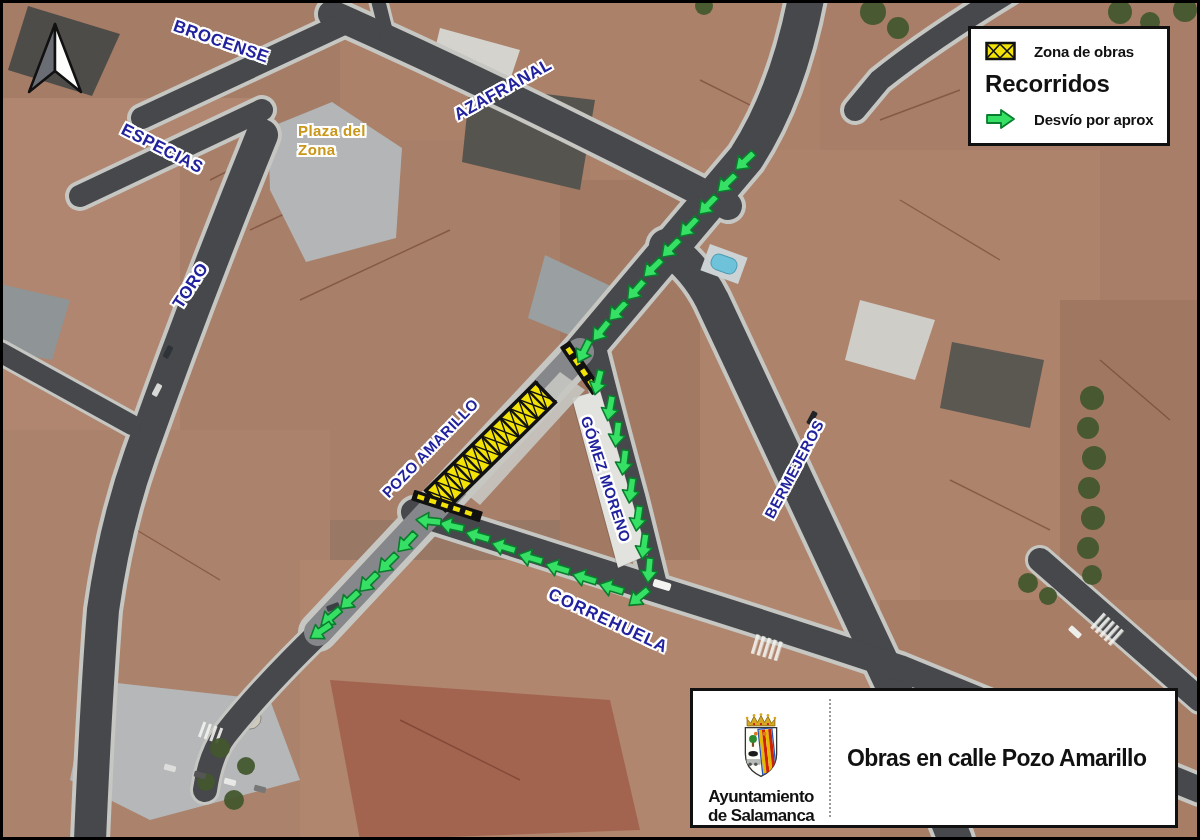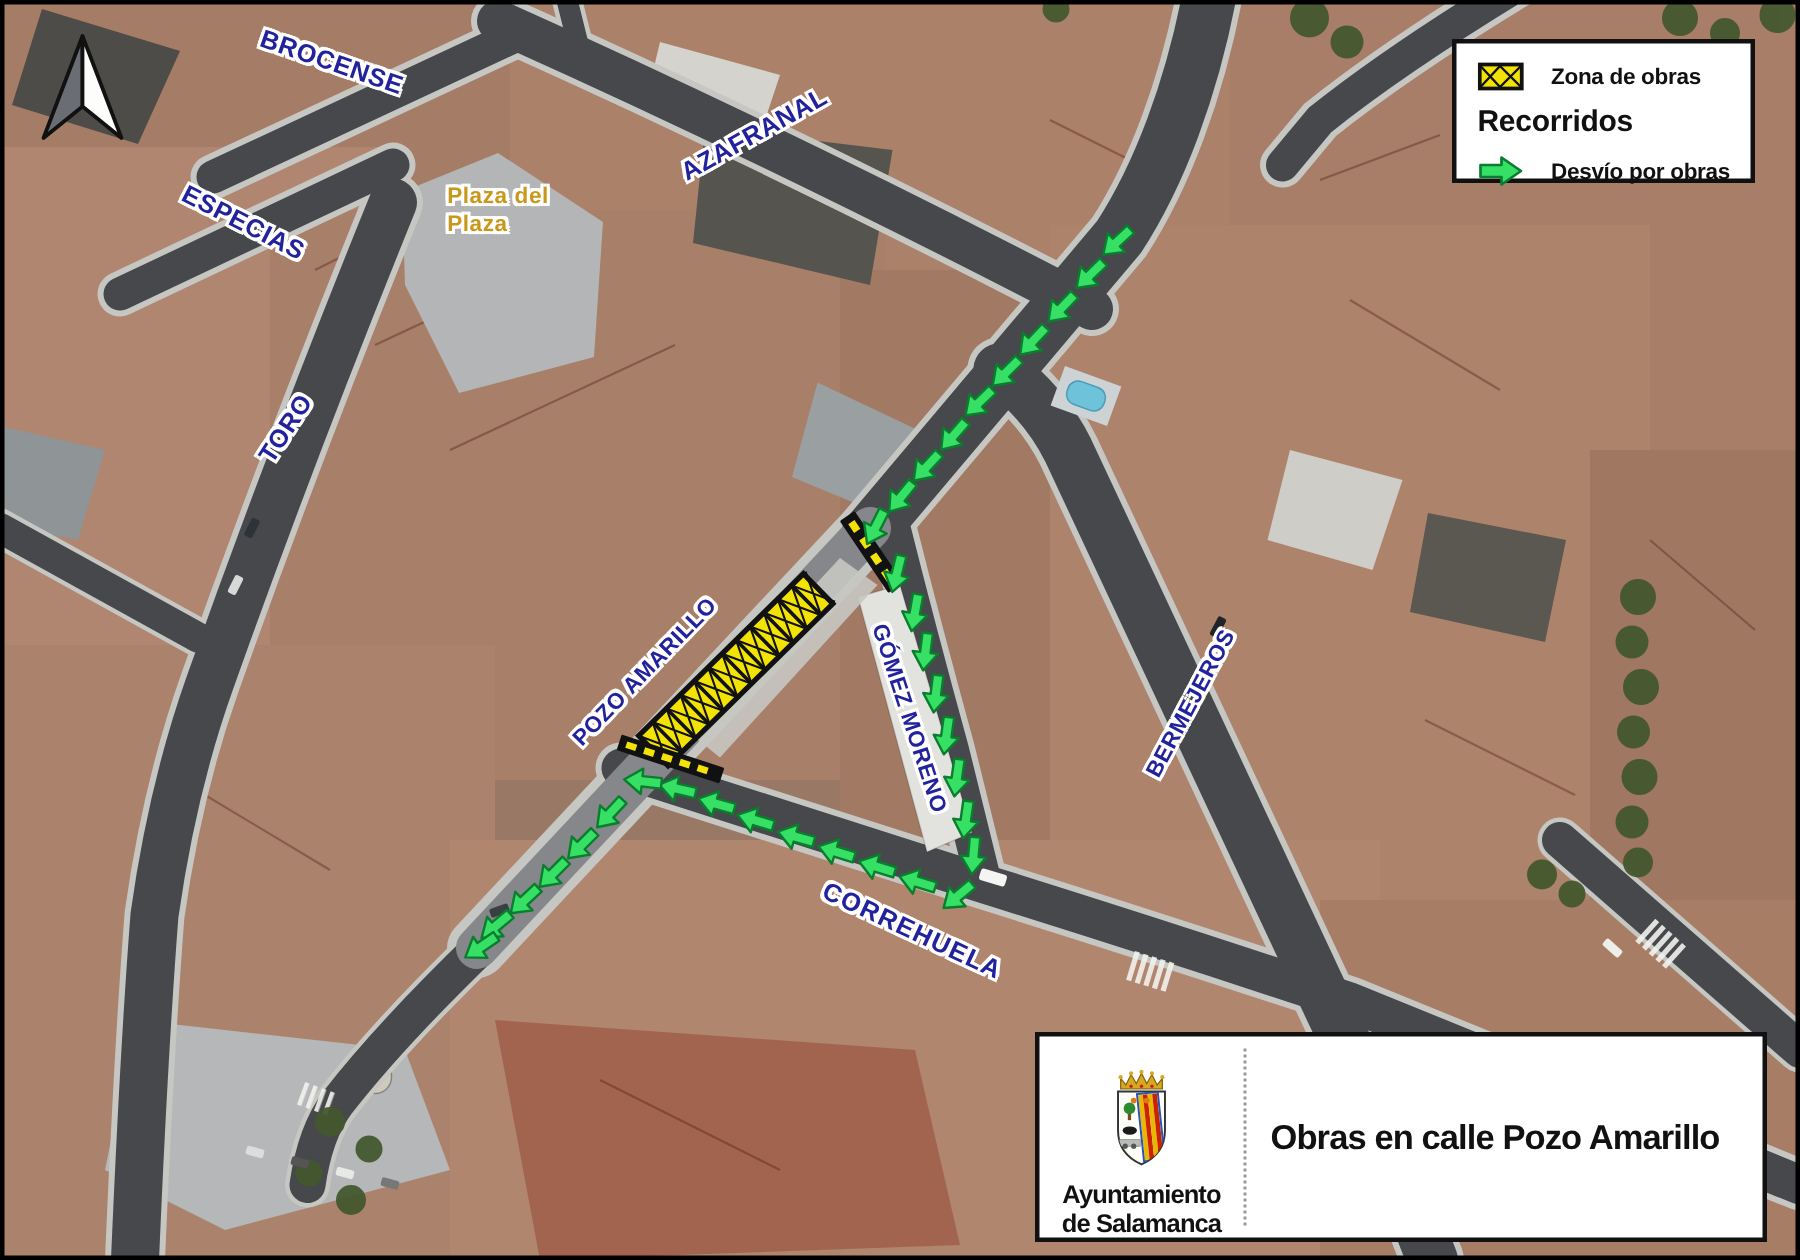--- a/index.html
+++ b/index.html
@@ -22,29 +22,29 @@
   .l-especias  {left:162px;top:149px;font-size:17px;transform:translate(-50%,-50%) rotate(27deg);}
   .l-toro      {left:191px;top:286px;font-size:17px;transform:translate(-50%,-50%) rotate(-57deg);}
   .l-azafranal {left:503px;top:90px; font-size:17px;transform:translate(-50%,-50%) rotate(-29deg);}
   .l-pozo      {left:430px;top:448px;font-size:15px;transform:translate(-50%,-50%) rotate(-46deg);}
   .l-gomez     {left:606px;top:479px;font-size:15px;transform:translate(-50%,-50%) rotate(72deg);}
   .l-bermejeros{left:794px;top:469px;font-size:15px;transform:translate(-50%,-50%) rotate(-62deg);}
   .l-correhuela{left:608px;top:621px;font-size:17px;letter-spacing:1px;transform:translate(-50%,-50%) rotate(25deg);}
   .l-liceo     {left:332px;top:140px;transform:translate(-50%,-50%);}
   
   .legend{
-    position:absolute;left:968px;top:26px;width:202px;height:96px;
+    position:absolute;left:968px;top:26px;width:202px;height:120px;
     background:#fff;border:3px solid #111;box-sizing:border-box;
     color:#111;
   }
   .legend .row{display:flex;align-items:center;margin:10px 0 0 14px;}
   .legend .row.first{margin-top:12px;}
   .legend .sw{flex:0 0 auto;margin-right:18px;display:block;}
   .legend .txt{font-size:15px;font-weight:bold;letter-spacing:-.2px;}
-  .legend .head{font-size:20px;font-weight:bold;margin:9px 0 0 14px;letter-spacing:-.2px;}
+  .legend .head{font-size:24px;font-weight:bold;margin:9px 0 0 14px;letter-spacing:-.2px;}
   
   .infobox{
     position:absolute;left:690px;top:688px;width:488px;height:140px;
     background:#fff;border:3px solid #111;box-sizing:border-box;
     display:flex;color:#111;
   }
   .infobox .org{flex:0 0 136px;display:flex;flex-direction:column;align-items:center;justify-content:flex-start;padding-top:21px;}
   .infobox .org .orgtxt{font-size:17px;font-weight:bold;line-height:19px;text-align:center;letter-spacing:-.6px;margin-top:2px;}
   .infobox .sep{border-left:2px dotted #9a9a9a;margin:8px 0;}
   .infobox .titles{flex:1;display:flex;flex-direction:column;justify-content:space-evenly;padding:6px 16px 6px 16px;}
@@ -259,37 +259,37 @@
   <div class="maplabel l-brocense">BROCENSE</div>
   <div class="maplabel l-especias">ESPECIAS</div>
   <div class="maplabel l-toro">TORO</div>
   <div class="maplabel l-azafranal">AZAFRANAL</div>
   <div class="maplabel l-pozo">POZO AMARILLO</div>
   <div class="maplabel l-gomez">GÓMEZ MORENO</div>
   <div class="maplabel l-bermejeros">BERMEJEROS</div>
   <div class="maplabel l-correhuela">CORREHUELA</div>
   <div class="maplabel gold l-liceo">
     <div>Plaza del</div>
-    <div>Plaza</div>
+    <div>Zona</div>
   </div>
 
   <div class="legend">
     <div class="row first">
       <svg class="sw" width="31" height="20" viewBox="0 0 31 20">
         <rect x="1.5" y="2" width="28" height="16" style="fill:var(--zone-yellow,#f2e205)" stroke="#111" stroke-width="2.5"></rect>
         <path d="M2,3 L15,17 M15,3 L2,17 M15,3 L29,17 M29,3 L15,17" stroke="#111" stroke-width="1.6" fill="none"></path>
       </svg>
       <span class="txt">Zona de obras</span>
     </div>
     <div class="head">Recorridos</div>
     <div class="row">
       <svg class="sw" width="31" height="22" viewBox="0 0 31 22">
         <path d="M2,7 L16,7 L16,2 L29,11 L16,20 L16,15 L2,15 Z" style="fill:var(--green,#35e065);stroke:var(--green-dark,#0b7d2e)" stroke-width="1.8" stroke-linejoin="round"></path>
       </svg>
-      <span class="txt">Desvío por obras</span>
+      <span class="txt">Desvío por aprox</span>
     </div>
   </div>
 
   <div class="infobox">
     <div class="org">
       <svg width="54" height="76" viewBox="0 0 60 84">
         <path d="M14,16 L14,8 L18,13 L22,5 L26,12 L30,4 L34,12 L38,5 L42,13 L46,8 L46,16 Z" fill="#d8a820" stroke="#8a6a10" stroke-width="1"></path>
         <circle cx="14" cy="7" r="1.6" fill="#d8a820"></circle>
           <circle cx="22" cy="4" r="1.6" fill="#d8a820"></circle>
         <circle cx="30" cy="3" r="1.6" fill="#d8a820"></circle>

